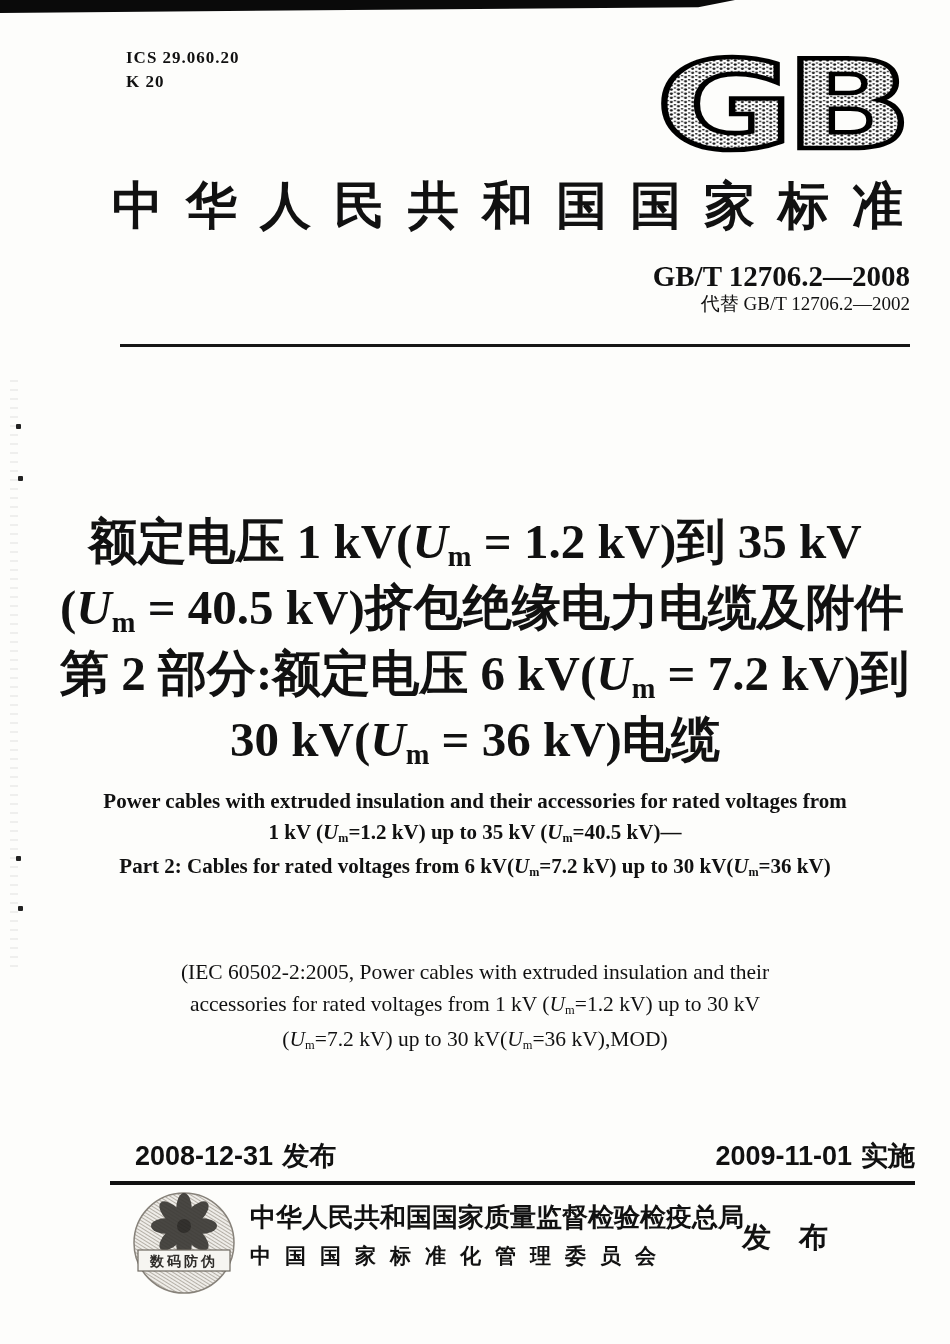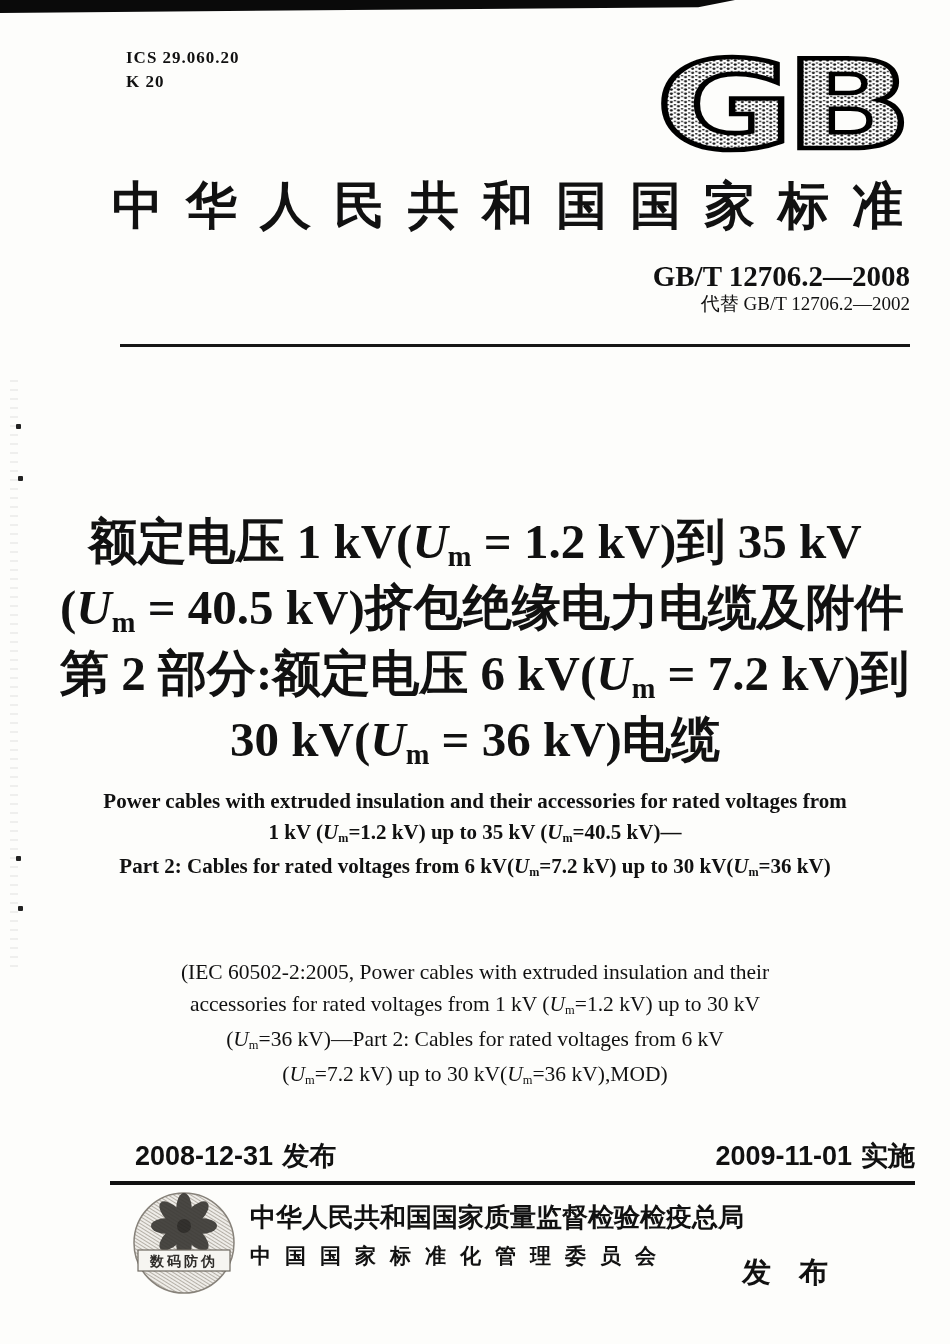--- a/index.html
+++ b/index.html
@@ -96,21 +96,21 @@
     font-size: 26px; line-height: 38px; white-space: nowrap; letter-spacing: 0;
   }
   .issuer-line2 {
     font-family: "Liberation Sans", sans-serif; font-weight: bold;
     font-size: 21px; line-height: 40px; white-space: nowrap;
     letter-spacing: 14px; margin-right: -14px;
   }
   .publish-label {
     position: absolute; left: 742px; top: 1218px;
     font-family: "Liberation Sans", sans-serif; font-weight: bold;
-    font-size: 29px; letter-spacing: 10px; white-space: nowrap; margin-top: 35px;
+    font-size: 29px; letter-spacing: 10px; white-space: nowrap;
   }
 </style>
 </head>
 <body>
 
 <div class="page">
 
   <div class="top-scan-band"></div>
   <div class="left-edge-smudge"></div>
   <div class="edge-dot d1"></div>
@@ -154,21 +154,20 @@
 
   <div class="en-title">
     <div class="line"><span>Power cables with extruded insulation and their accessories for rated voltages from</span></div>
     <div class="line"><span>1 kV (</span><span class="u-italic">U</span><sub>m</sub><span>=1.2 kV) up to 35 kV (</span><span class="u-italic">U</span><sub>m</sub><span>=40.5 kV)—</span></div>
     <div class="line"><span>Part 2: Cables for rated voltages from 6 kV(</span><span class="u-italic">U</span><sub>m</sub><span>=7.2 kV) up to 30 kV(</span><span class="u-italic">U</span><sub>m</sub><span>=36 kV)</span></div>
   </div>
 
   <div class="iec-note">
     <div class="line"><span>(IEC 60502-2:2005, Power cables with extruded insulation and their</span></div>
     <div class="line"><span>accessories for rated voltages from 1 kV (</span><span class="u-italic">U</span><sub>m</sub><span>=1.2 kV) up to 30 kV</span></div>
-    <div class="line"><span>(</span><span class="u-italic">U</span><sub>m</sub><span>=36 kV)—Part 2: Cables for rated voltages from 6 kV</span></div>
     <div class="line"><span>(</span><span class="u-italic">U</span><sub>m</sub><span>=7.2 kV) up to 30 kV(</span><span class="u-italic">U</span><sub>m</sub><span>=36 kV),MOD)</span></div>
   </div>
 
   <div class="dates-row">
     <div>
       <span>2008-12-31</span><span class="label">发布</span>
     </div>
     <div>
       <span>2009-11-01</span><span class="label">实施</span>
     </div>

